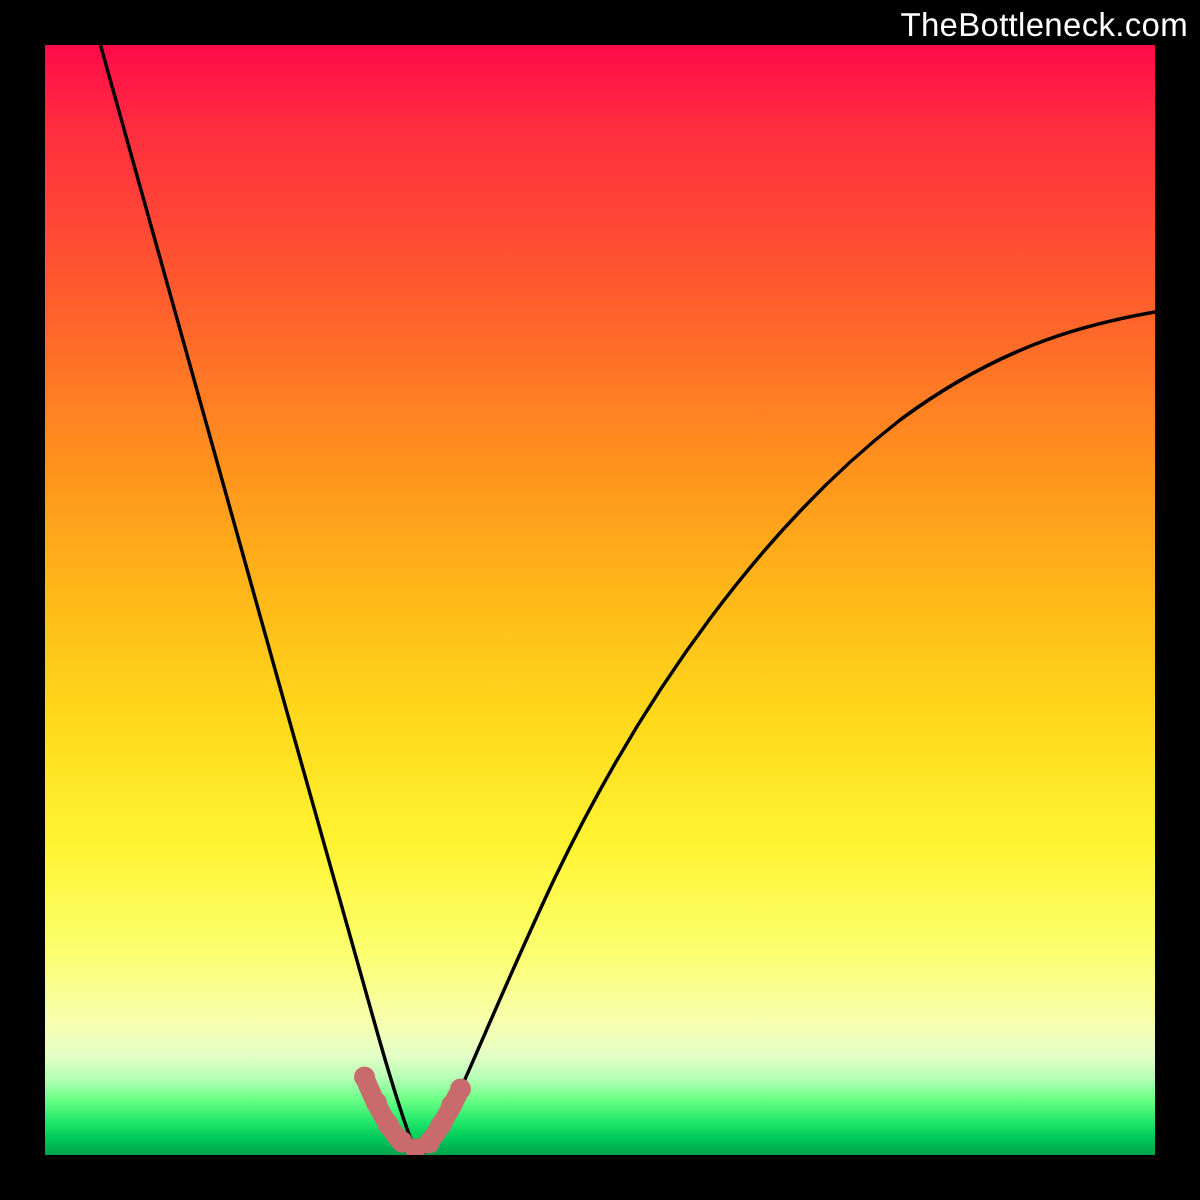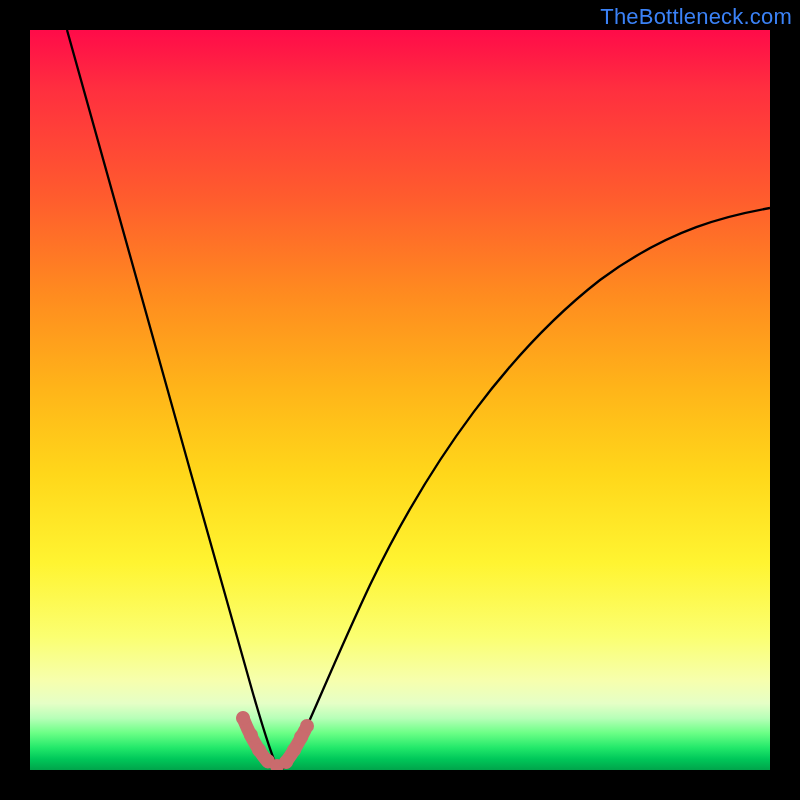--- a/index.html
+++ b/index.html
@@ -44,21 +44,21 @@
       #6bff86 95%,
       #22e86a 97%,
       #00c85a 98.5%,
       #00a44a 100%
     );
   }
   .watermark {
     position: absolute;
     top: 4px;
     right: 8px;
-    color: #3b82f6;
+    color: #ffffff;
     font-size: 22px;
     letter-spacing: 0.2px;
     font-weight: 500;
   }
   svg.curves {
     position: absolute;
     inset: 0;
   }
 </style>
 </head>

